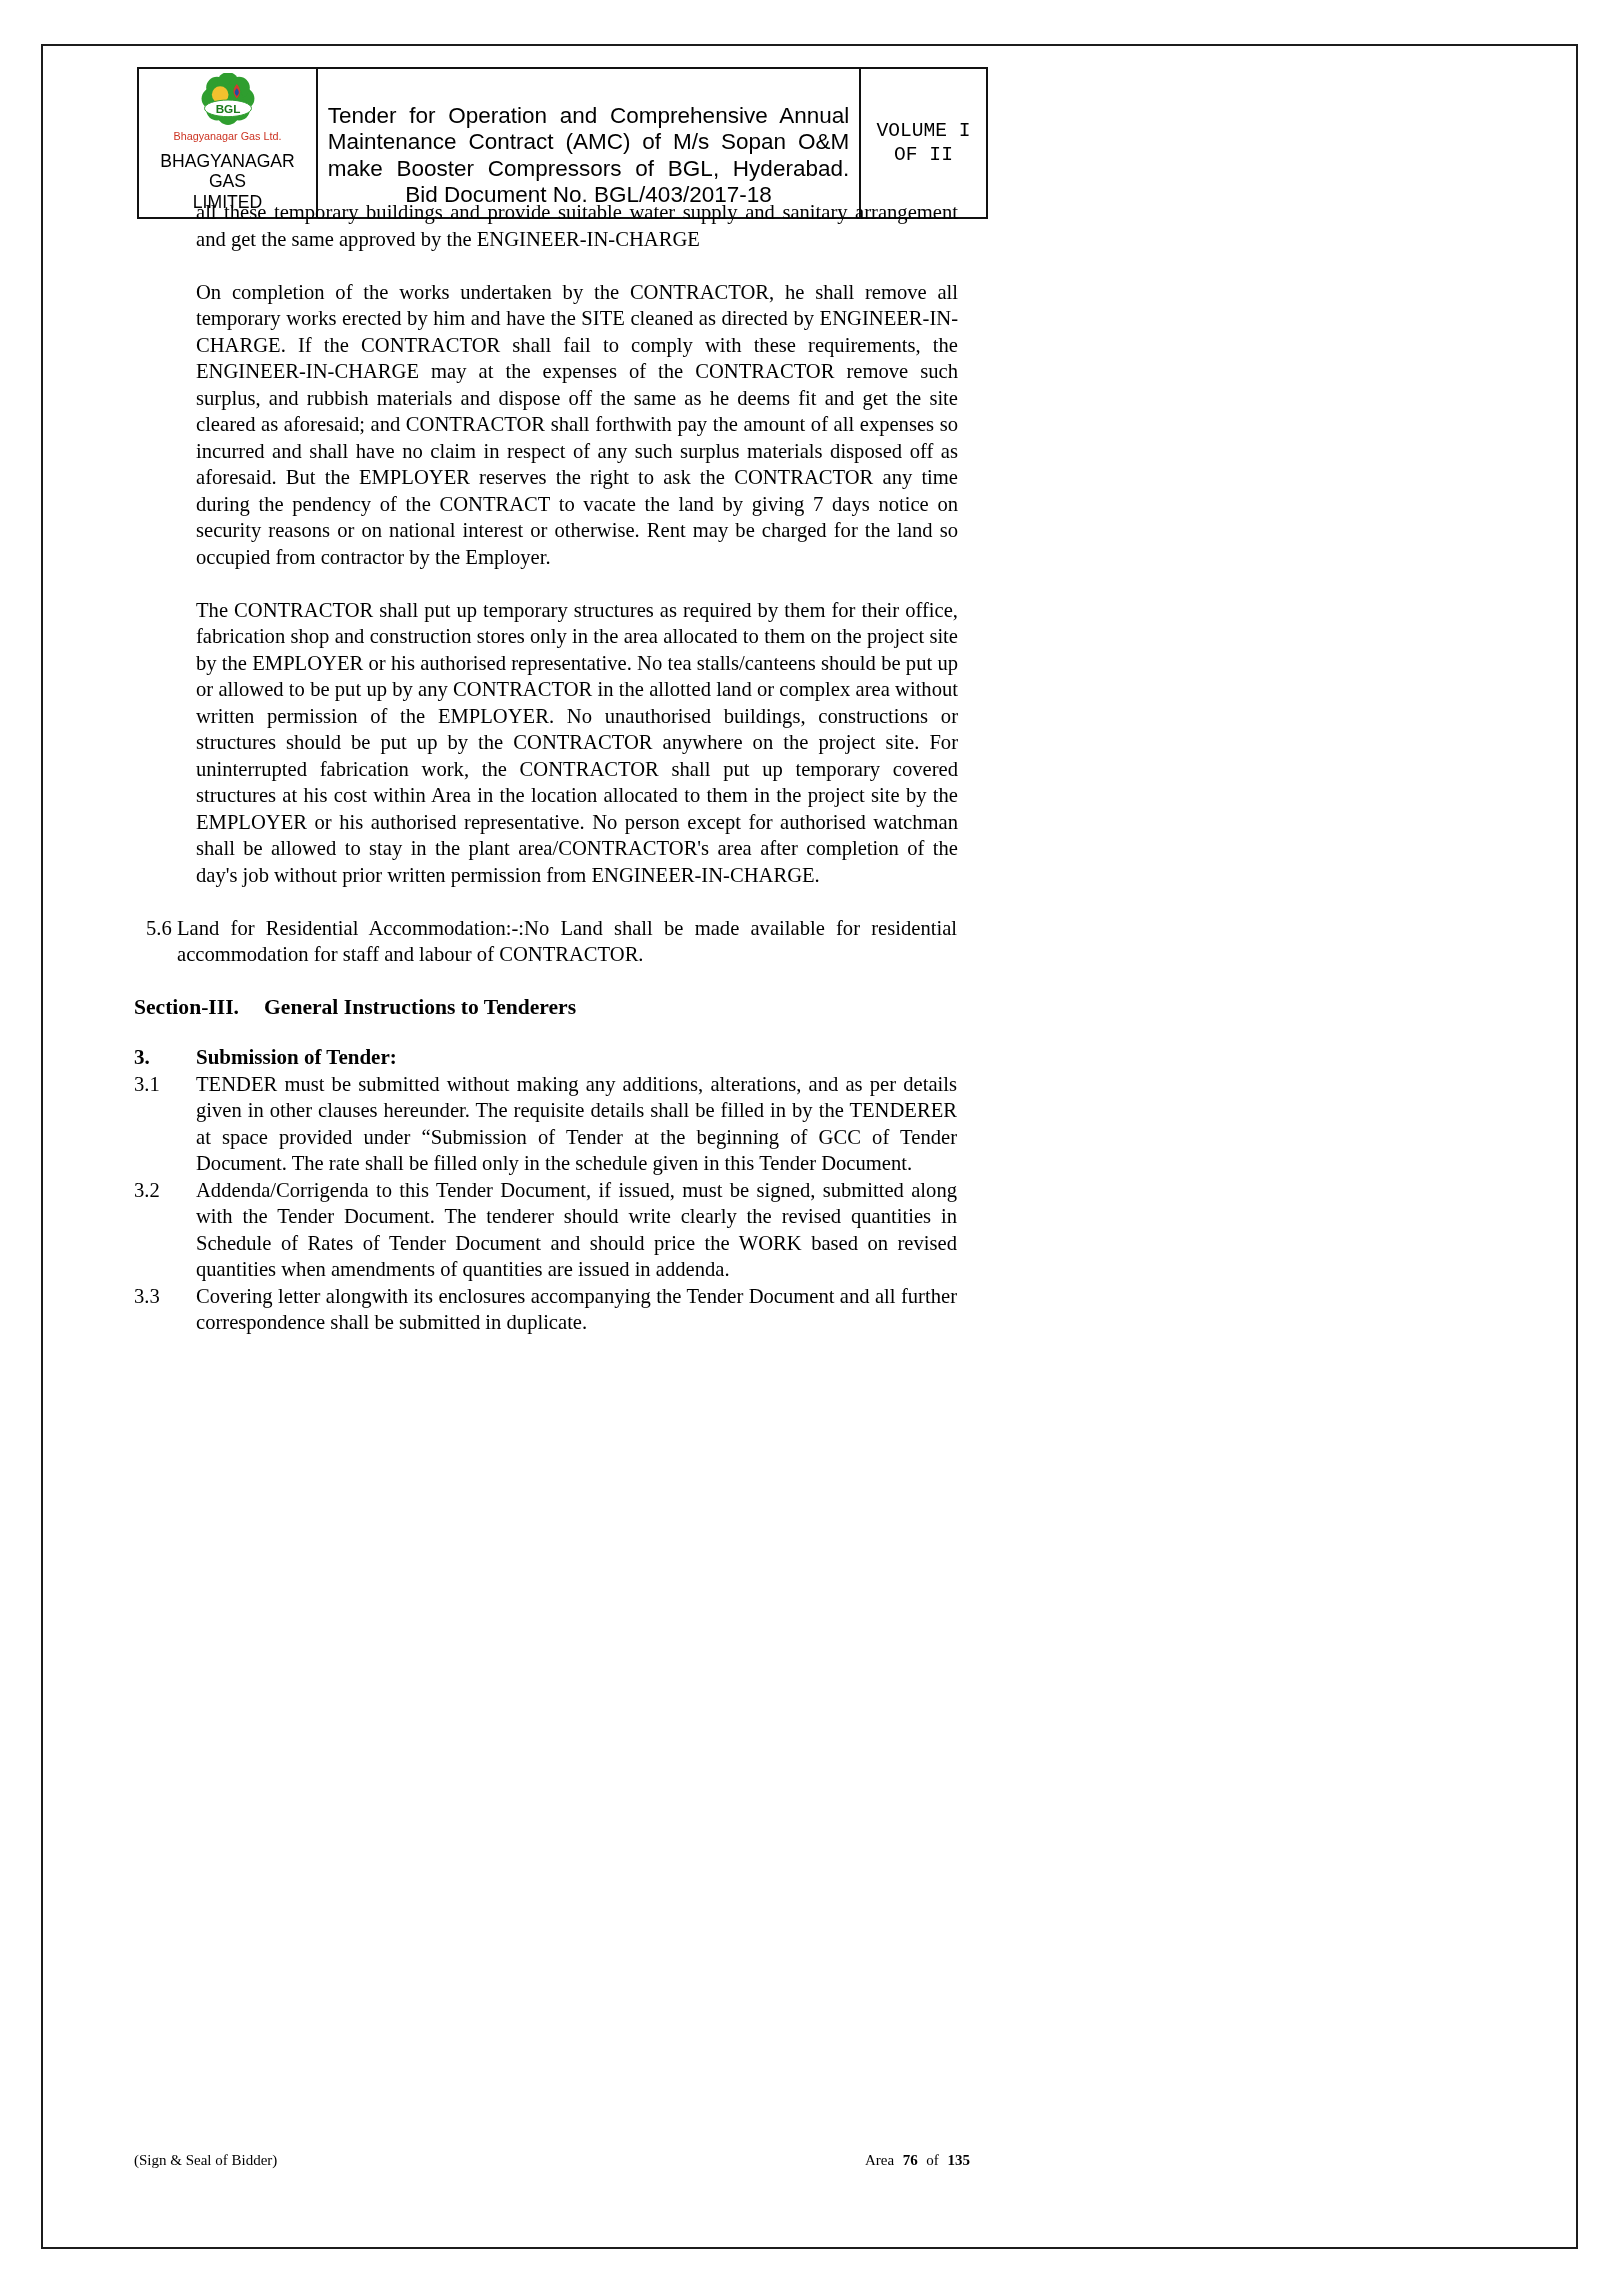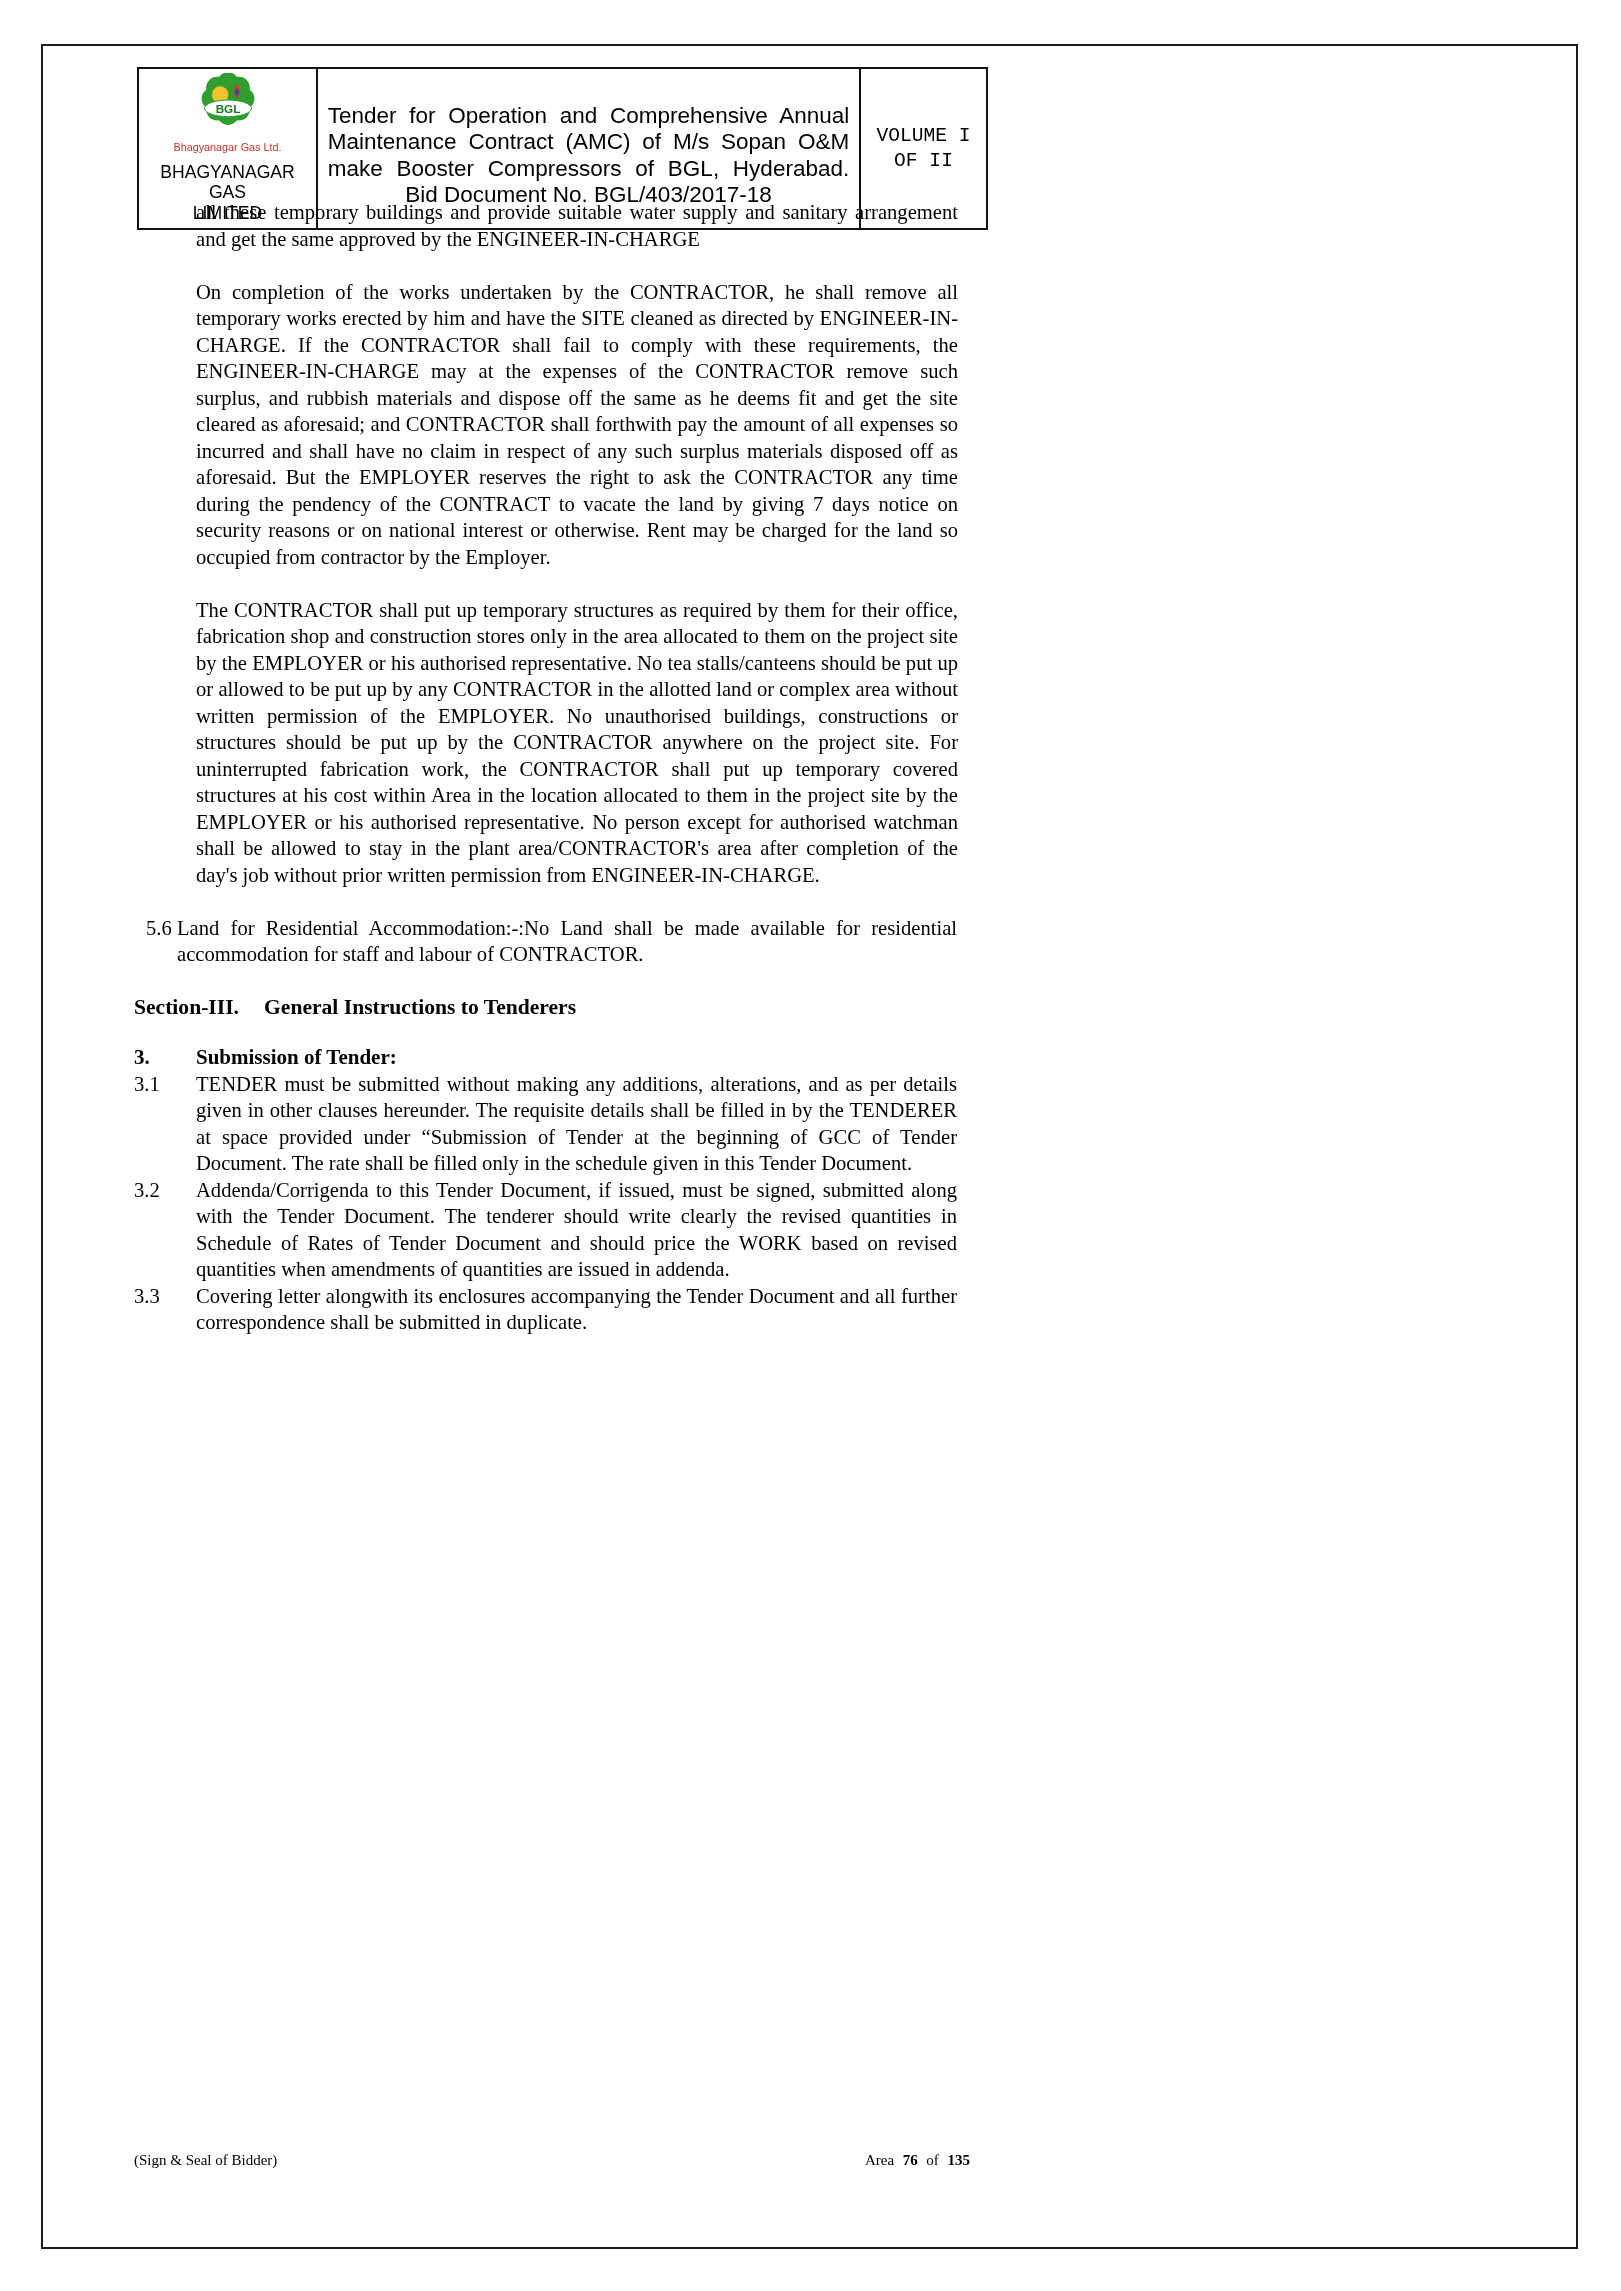--- a/index.html
+++ b/index.html
@@ -37,21 +37,21 @@
     padding: 3.9px 3.9px 4.9px;
     display: flex;
     flex-direction: column;
     align-items: center;
   }
   .logo-tagline {
     font-family: "Liberation Sans", sans-serif;
     font-size: 10.8px;
     line-height: 11.8px;
     color: #cc3322;
-    margin-top: 12px;
+    margin-top: 1px;
     white-space: nowrap;
   }
   .company-name {
     font-family: "Liberation Sans", sans-serif;
     font-size: 17.6px;
     line-height: 20.6px;
     text-align: center;
     margin-top: 8px;
   }
   .title-cell {

